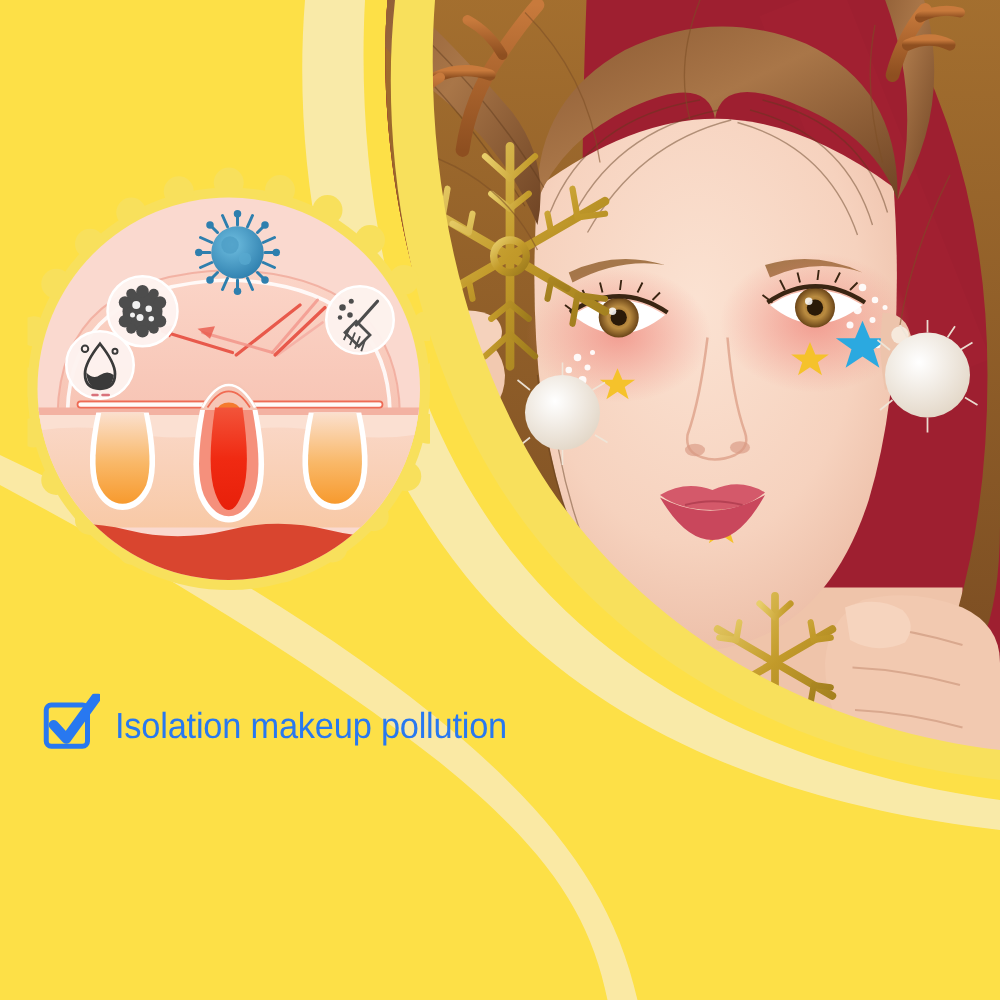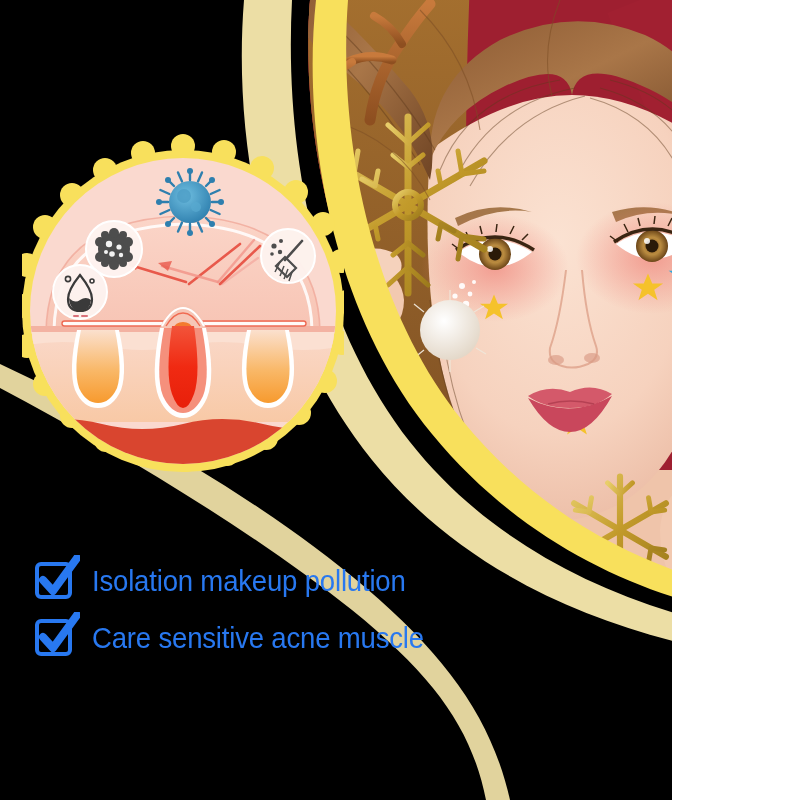--- a/index.html
+++ b/index.html
@@ -3,21 +3,21 @@
 <meta charset="utf-8">
 <title>Skin Barrier Product Infographic</title>
 <style>
   html,body{margin:0;padding:0;}
   body{
     width:800px;height:800px;
     background:#ffffff;
     font-family:"Liberation Sans","DejaVu Sans",sans-serif;
     overflow:hidden;
   }
-  #stage{position:relative;width:672px;height:800px;background:#000000;overflow:hidden;}
+  #stage{position:relative;width:800px;height:800px;background:#fde047;overflow:hidden;}
 
   
   .photo-panel{
     position:absolute;
     left:0;top:0;width:800px;height:620px;
     overflow:hidden;
     -webkit-clip-path: path("M 800 0 L 310 0 C 300 120 330 300 430 420 C 530 540 660 595 800 612 Z");
     clip-path: path("M 800 0 L 310 0 C 300 120 330 300 430 420 C 530 540 660 595 800 612 Z");
   }
   .photo-bg{position:absolute;inset:0;background:#9e1f30;}
@@ -468,26 +468,17 @@
     <div class="feature-row">
       <span class="cbx">
         <svg width="46" height="48" viewBox="0 0 46 48">
           <rect x="3" y="9" width="33" height="33" rx="4" fill="none" stroke="#2878F0" stroke-width="4"></rect>
           <path d="M9 25 L19 36 L43 3" fill="none" stroke="#2878F0" stroke-width="8" stroke-linecap="round" stroke-linejoin="round"></path>
         </svg>
       </span>
       <span class="feature-text">Isolation makeup pollution</span>
     </div>
 
-    <div class="feature-row">
-      <span class="cbx">
-        <svg width="46" height="48" viewBox="0 0 46 48">
-          <rect x="3" y="9" width="33" height="33" rx="4" fill="none" stroke="#2878F0" stroke-width="4"></rect>
-          <path d="M9 25 L19 36 L43 3" fill="none" stroke="#2878F0" stroke-width="8" stroke-linecap="round" stroke-linejoin="round"></path>
-        </svg>
-      </span>
-      <span class="feature-text">Care sensitive acne muscle</span>
-    </div>
 
 
 
   </div>
 </div>
 
 </body></html>

